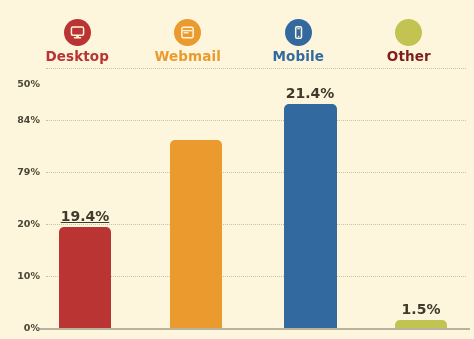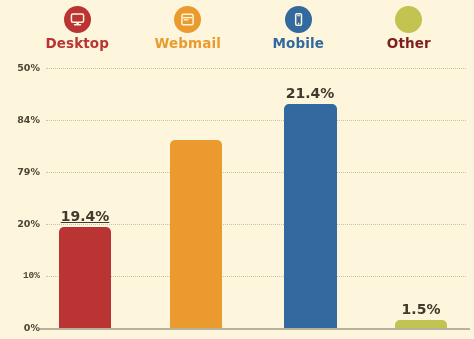--- a/index.html
+++ b/index.html
@@ -19,21 +19,21 @@
     width: 474px;
     height: 339px;
     background: #fdf6dd;
     box-sizing: border-box;
   }
 
   
   #legend {
     position: absolute;
     left: 0;
-    top: 0;
+    top: 13px;
     width: 474px;
     height: 55px;
     display: flex;
     align-items: flex-start;
     justify-content: space-around;
     padding: 6px 10px 0 22px;
     box-sizing: border-box;
   }
   .legend-item {
     display: flex;
@@ -158,25 +158,25 @@
 
   <div id="plot">
 
     <div class="gridline" style="top:13px;"></div>
     <div class="gridline" style="top:65px;"></div>
     <div class="gridline" style="top:117px;"></div>
     <div class="gridline" style="top:169px;"></div>
     <div class="gridline" style="top:221px;"></div>
     <div class="gridline baseline" style="top:273px;"></div>
 
-    <div class="ytick" style="top:8px;">50%</div>
+    <div class="ytick" style="top:24px;">50%</div>
     <div class="ytick" style="top:60px;">84%</div>
     <div class="ytick" style="top:112px;">79%</div>
     <div class="ytick" style="top:164px;">20%</div>
-    <div class="ytick" style="top:216px;font-family:Liberation Mono, monospace;">10%</div>
+    <div class="ytick" style="top:216px;">10%</div>
     <div class="ytick" style="top:268px;">0%</div>
 
     <div class="bar" style="left:59px; width:52px; height:101px; top:172px; background:#b93433;"></div>
     <div class="bar-value" style="left:49px; width:72px; top:153px;text-decoration:underline;">19.4%</div>
 
     <div class="bar" style="left:170px; width:52px; height:188px; top:85px; background:#eb9a2e;"></div>
 
     <div class="bar" style="left:284px; width:53px; height:224px; top:49px; background:#32699e;"></div>
     <div class="bar-value" style="left:274px; width:72px; top:30px;">21.4%</div>
 

